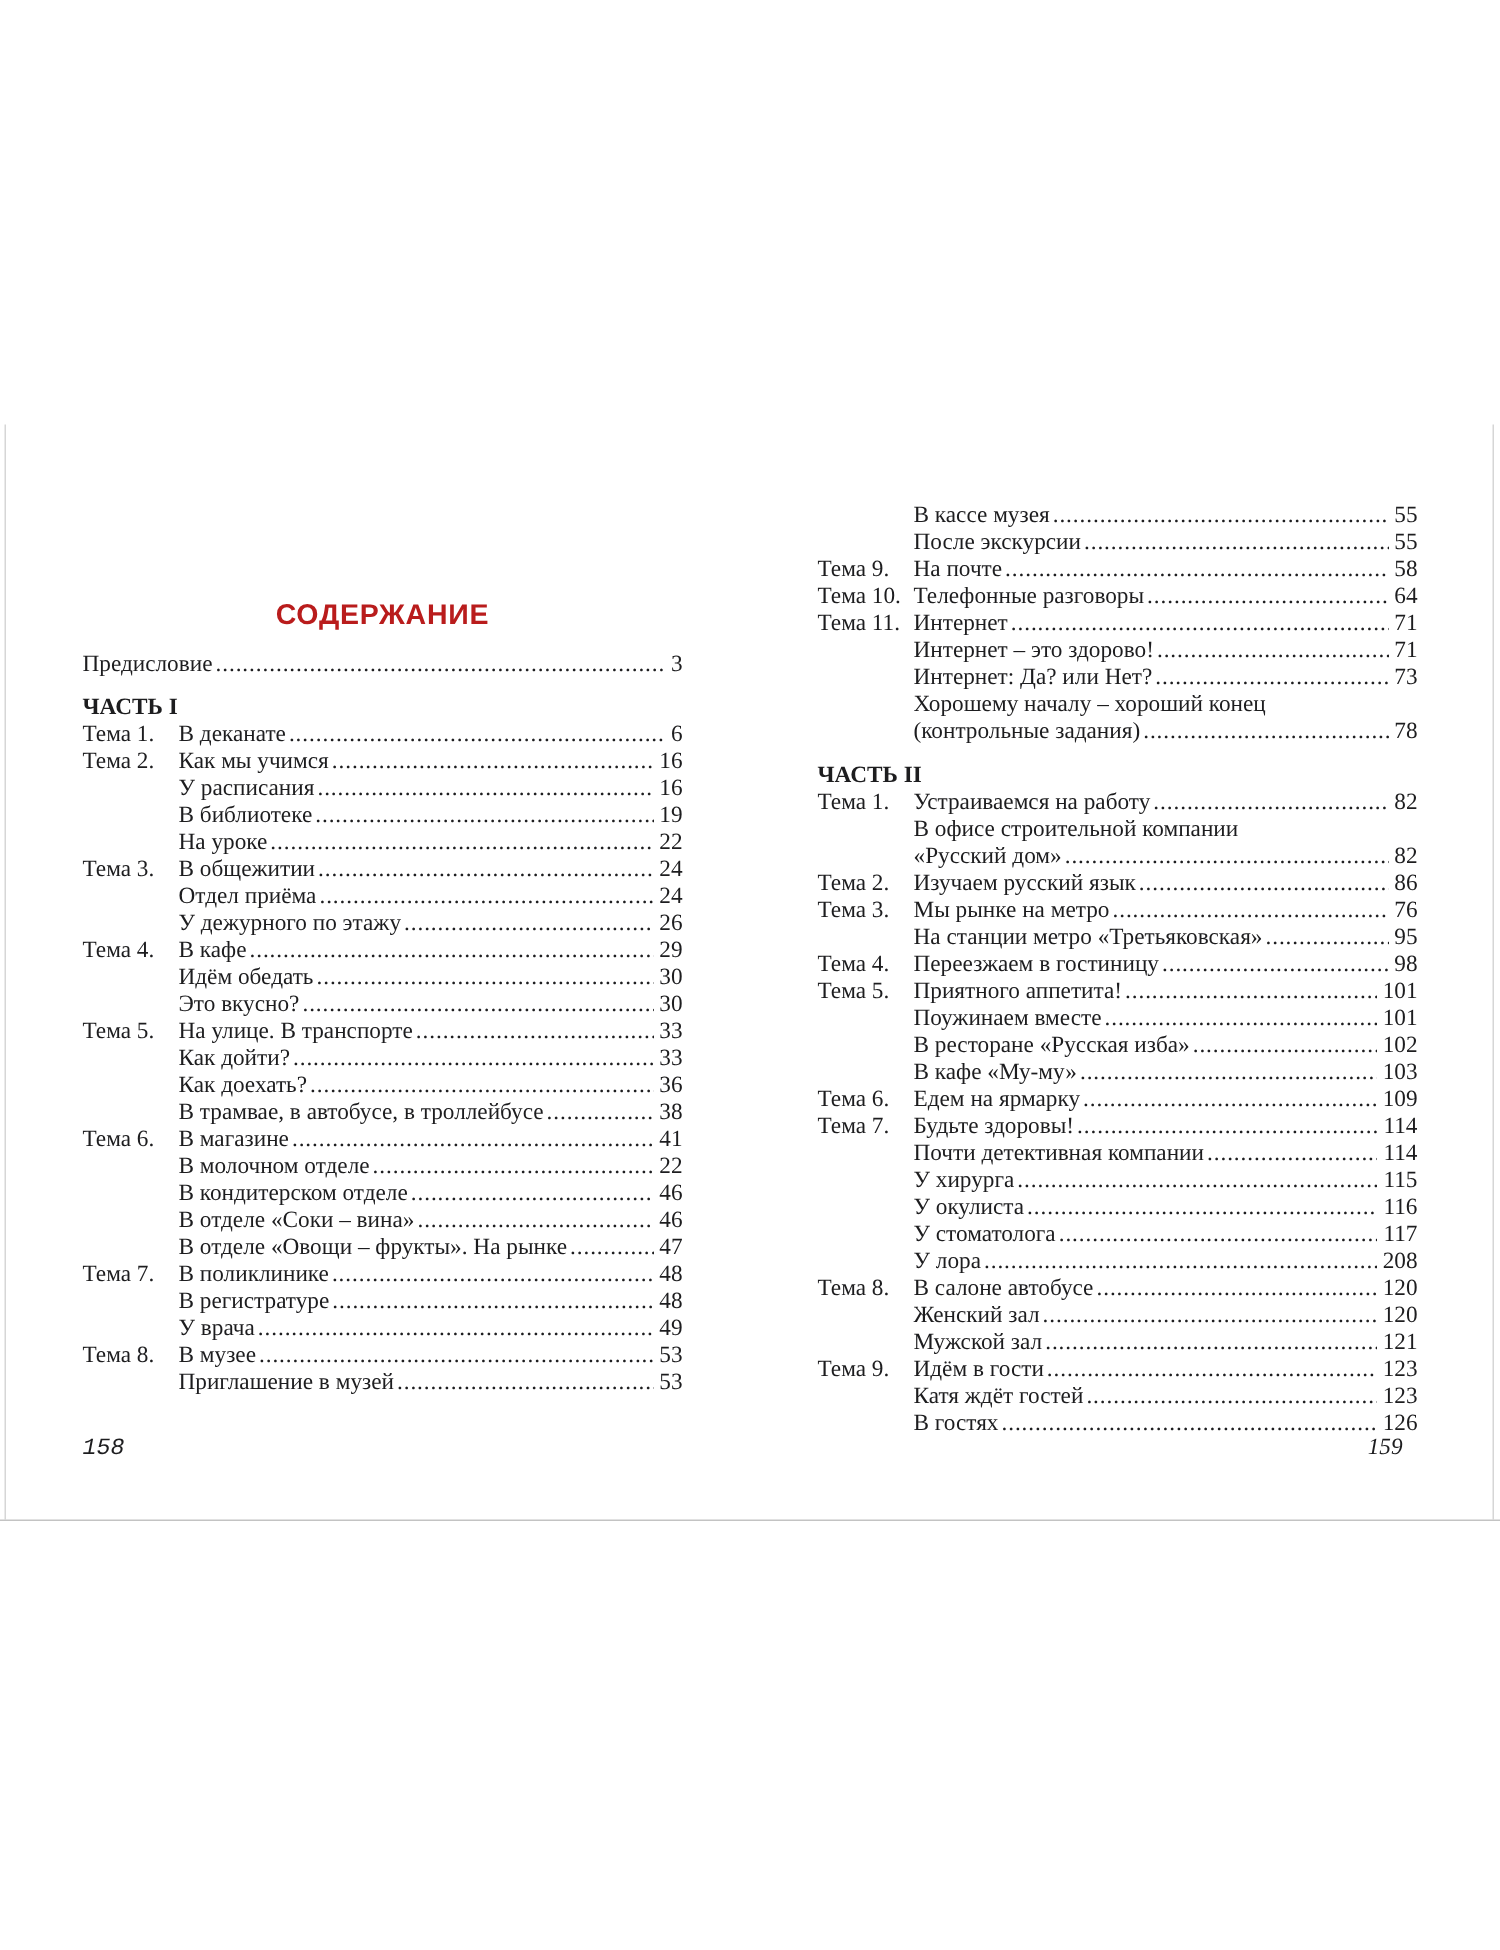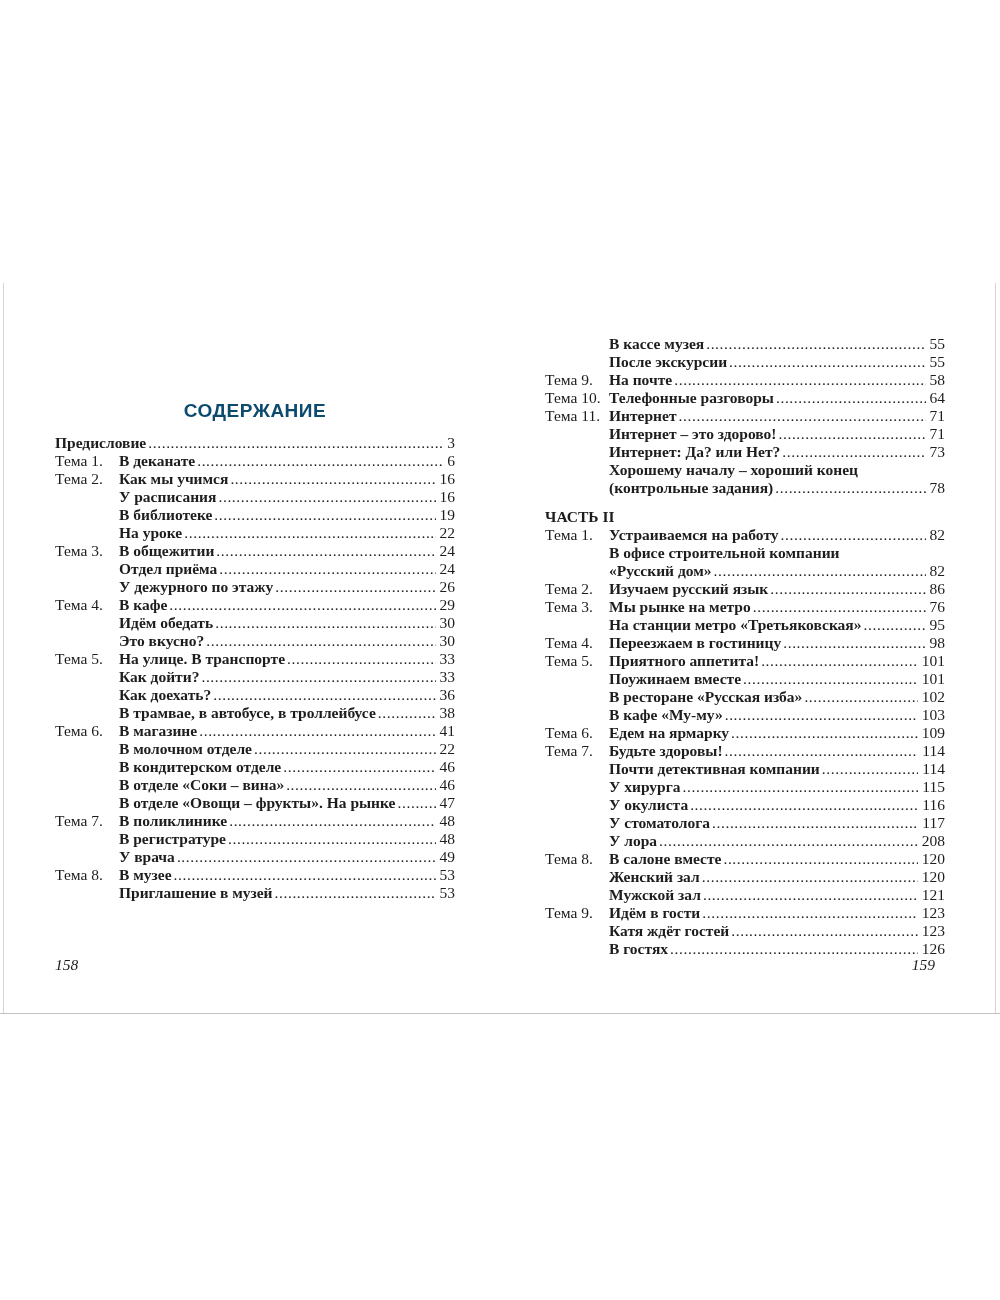--- a/index.html
+++ b/index.html
@@ -33,62 +33,63 @@
   }
   #col-left  { left: 55px;  top: 400px; }
   #col-right { left: 545px; top: 335px; }
   .toc-title {
     font-family: "Liberation Sans", sans-serif;
     font-weight: bold;
     font-size: 19px;
     line-height: 21px;
     letter-spacing: 0.5px;
     text-align: center;
-    color: #0c4a6e;
+    color: #b91c1c;
     margin-bottom: 13px;
   }
   .part-heading { font-weight: bold; }
   .gap { margin-top: 11px; }
   .toc-row { display: flex; align-items: baseline; }
   .lbl { flex: 0 0 64px; white-space: nowrap; }
-  .txt { flex: 0 0 auto; white-space: nowrap; font-weight: bold; }
+  .txt { flex: 0 0 auto; white-space: nowrap; }
   .dots {
     flex: 1 1 auto;
     min-width: 0;
     overflow: hidden;
     white-space: nowrap;
     letter-spacing: 0.6px;
     margin-left: 2px;
   }
   .pg { flex: 0 0 auto; margin-left: 4px; white-space: nowrap; }
   .folio {
     position: absolute;
     top: 956px;
     font-size: 15.5px;
     font-style: italic;
     line-height: 18px;
   }
-  #folio-left  { left: 55px; }
+  #folio-left  { left: 55px; font-family: Liberation Mono, monospace; }
   #folio-right { left: 545px; width: 390px; text-align: right; }
 </style>
 </head>
 <body>
 
 <div class="sheet-edges"></div>
 <div class="sheet-bottom"></div>
 
 <main>
   <section class="col" id="col-left">
     <h1 class="toc-title">СОДЕРЖАНИЕ</h1>
     <div id="rows-left">
         <div class="toc-row">
           <span class="txt">Предисловие</span>
           <span class="dots">............................................................................................................................................</span>
           <span class="pg">3</span>
         </div>
+        <div class="part-heading gap">ЧАСТЬ I</div>
         <div class="toc-row">
           <span class="lbl">Тема 1.</span>
           <span class="txt">В деканате</span>
           <span class="dots">............................................................................................................................................</span>
           <span class="pg">6</span>
         </div>
         <div class="toc-row">
           <span class="lbl">Тема 2.</span>
           <span class="txt">Как мы учимся</span>
           <span class="dots">............................................................................................................................................</span>
@@ -391,21 +392,21 @@
           <span class="pg">117</span>
         </div>
         <div class="toc-row">
           <span class="lbl"></span>
           <span class="txt">У лора</span>
           <span class="dots">............................................................................................................................................</span>
           <span class="pg">208</span>
         </div>
         <div class="toc-row">
           <span class="lbl">Тема 8.</span>
-          <span class="txt">В салоне вместе</span>
+          <span class="txt">В салоне автобусе</span>
           <span class="dots">............................................................................................................................................</span>
           <span class="pg">120</span>
         </div>
         <div class="toc-row">
           <span class="lbl"></span>
           <span class="txt">Женский зал</span>
           <span class="dots">............................................................................................................................................</span>
           <span class="pg">120</span>
         </div>
         <div class="toc-row">

